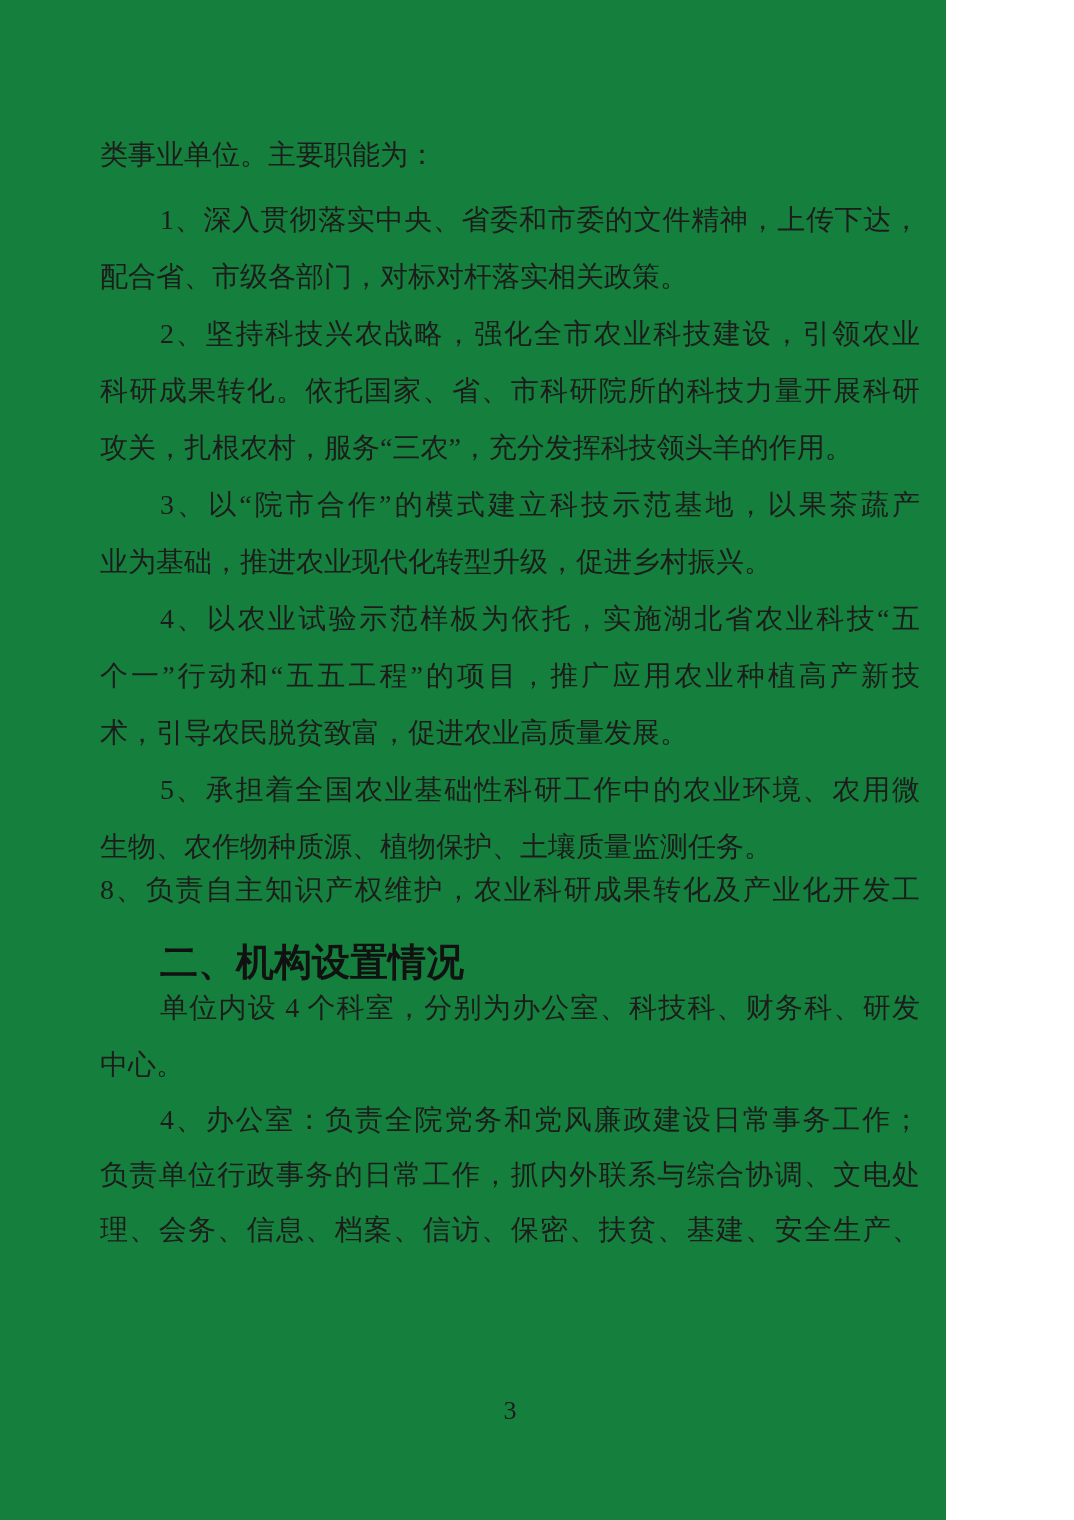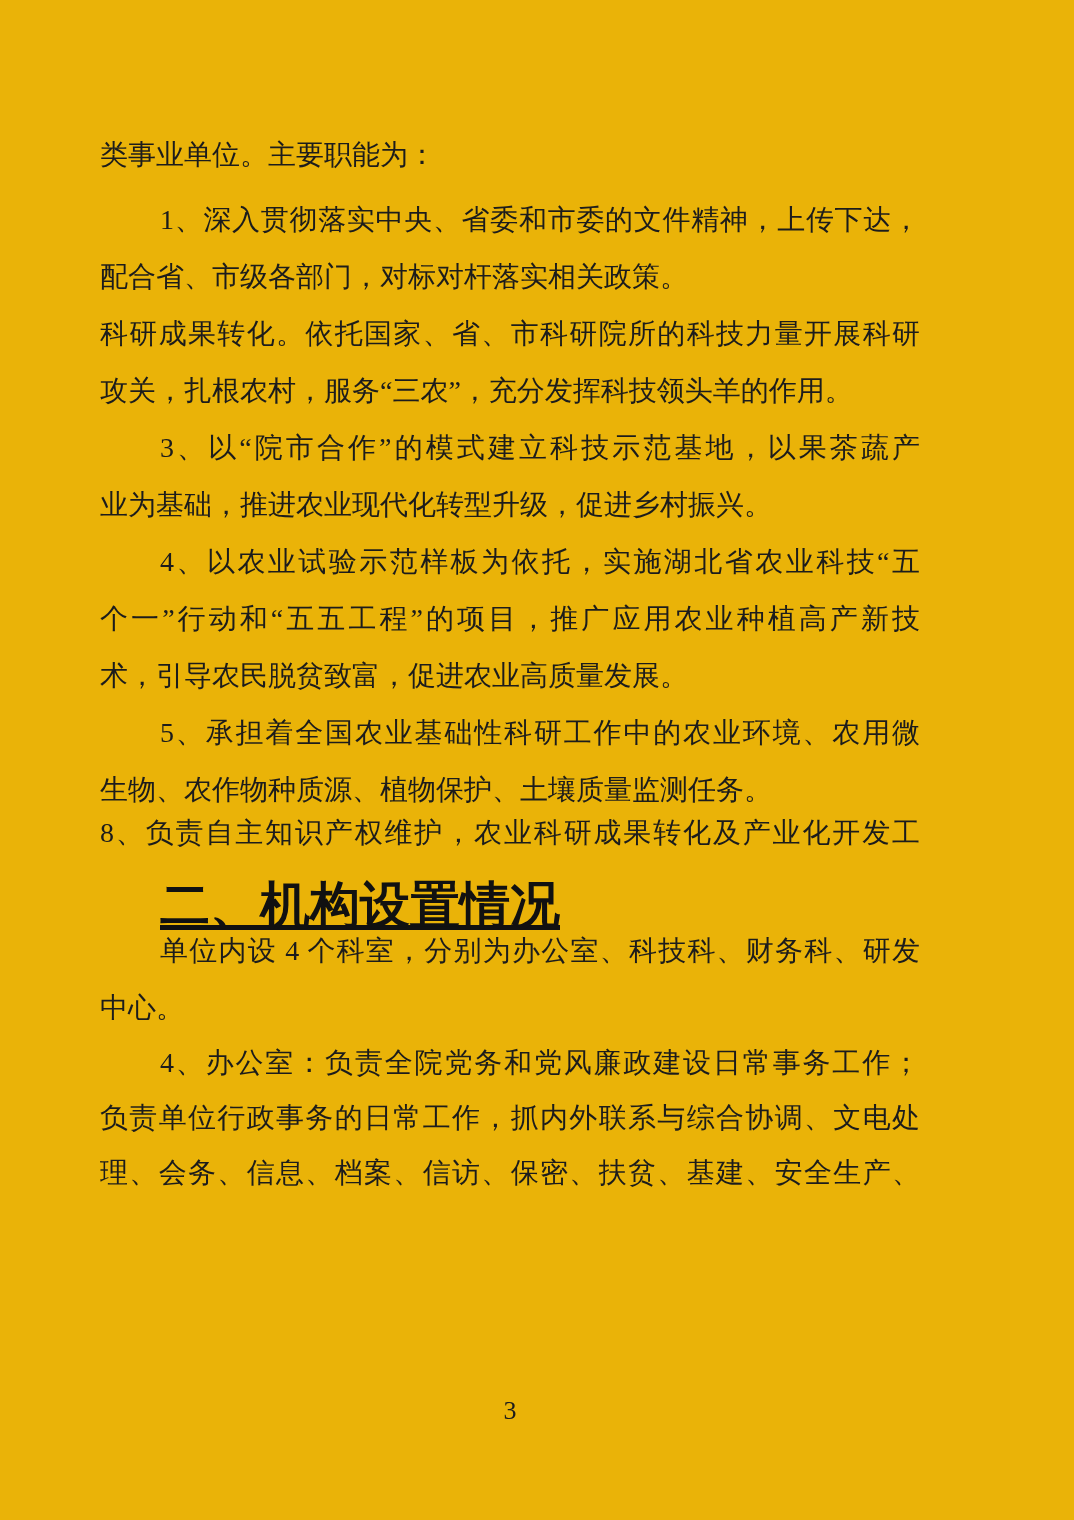--- a/index.html
+++ b/index.html
@@ -2,23 +2,23 @@
 <html><head>
 <meta charset="utf-8">
 <style>
   html, body {
     margin: 0;
     padding: 0;
     background: #ffffff;
   }
   .page {
     position: relative;
-    width: 1074px;
+    width: 946px;
     height: 1520px;
-    background: #eab308;
+    background: #15803d;
     overflow: hidden;
     font-family: "Liberation Serif", "DejaVu Serif", serif;
     color: #1c1c1c;
   }
   .textblock {
     position: absolute;
     left: 100px;
     top: 126px;
     width: 820px;
     font-size: 28px;
@@ -38,24 +38,23 @@
     width: 100%;
     height: 0;
   }
   
   .start {
     text-indent: 60px;
   }
   .heading {
     font-family: "Liberation Sans", "DejaVu Sans", sans-serif;
     font-weight: 700;
-    font-size: 50px;
+    font-size: 38px;
     text-indent: 60px;
     color: #111111;
-    text-decoration: underline;
   }
   
   .mt8  { margin-top: 8px; }
   .mt16 { margin-top: 16px; }
   .n14  { margin-top: -14px; }
   .n12  { margin-top: -12px; }
   .n2   { margin-top: -2px; }
   .footer {
     position: absolute;
     left: 100px;
@@ -68,20 +67,21 @@
   }
 </style>
 </head>
 <body>
 
 <div class="page">
   <div class="textblock">
     <div class="ln">类事业单位。主要职能为：</div>
     <div class="ln start justify mt8">1、深入贯彻落实中央、省委和市委的文件精神，上传下达，</div>
     <div class="ln">配合省、市级各部门，对标对杆落实相关政策。</div>
+    <div class="ln start justify">2、坚持科技兴农战略，强化全市农业科技建设，引领农业</div>
     <div class="ln justify">科研成果转化。依托国家、省、市科研院所的科技力量开展科研</div>
     <div class="ln">攻关，扎根农村，服务“三农”，充分发挥科技领头羊的作用。</div>
     <div class="ln start justify">3、以“院市合作”的模式建立科技示范基地，以果茶蔬产</div>
     <div class="ln">业为基础，推进农业现代化转型升级，促进乡村振兴。</div>
     <div class="ln start justify">4、以农业试验示范样板为依托，实施湖北省农业科技“五</div>
     <div class="ln justify">个一”行动和“五五工程”的项目，推广应用农业种植高产新技</div>
     <div class="ln">术，引导农民脱贫致富，促进农业高质量发展。</div>
     <div class="ln start justify">5、承担着全国农业基础性科研工作中的农业环境、农用微</div>
     <div class="ln">生物、农作物种质源、植物保护、土壤质量监测任务。</div>
     <div class="ln justify n14">8、负责自主知识产权维护，农业科研成果转化及产业化开发工</div>

